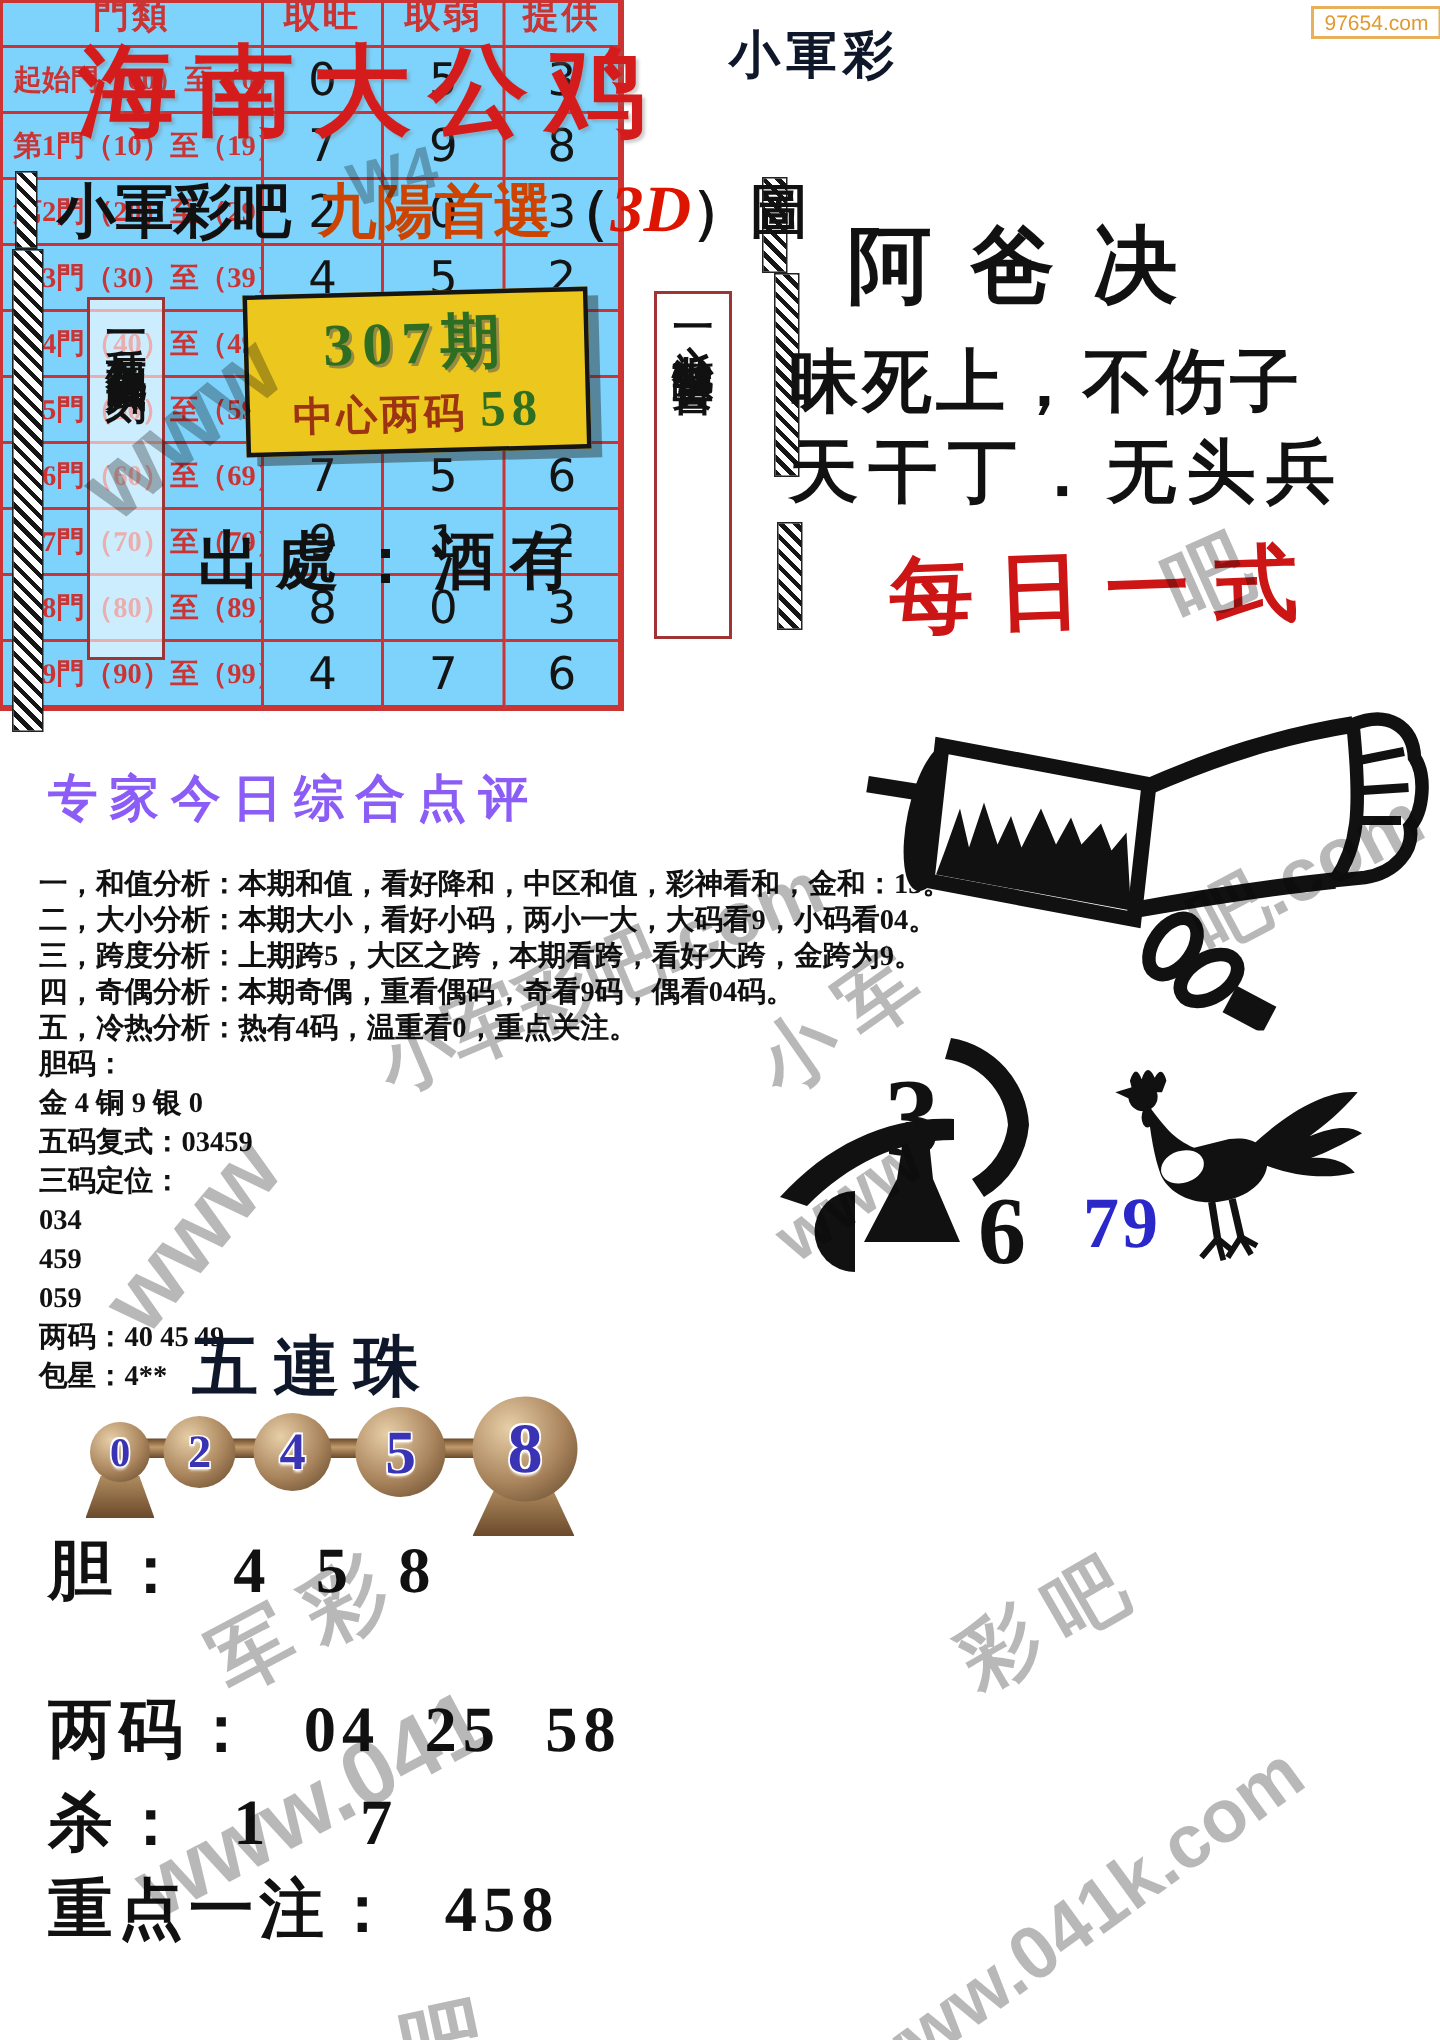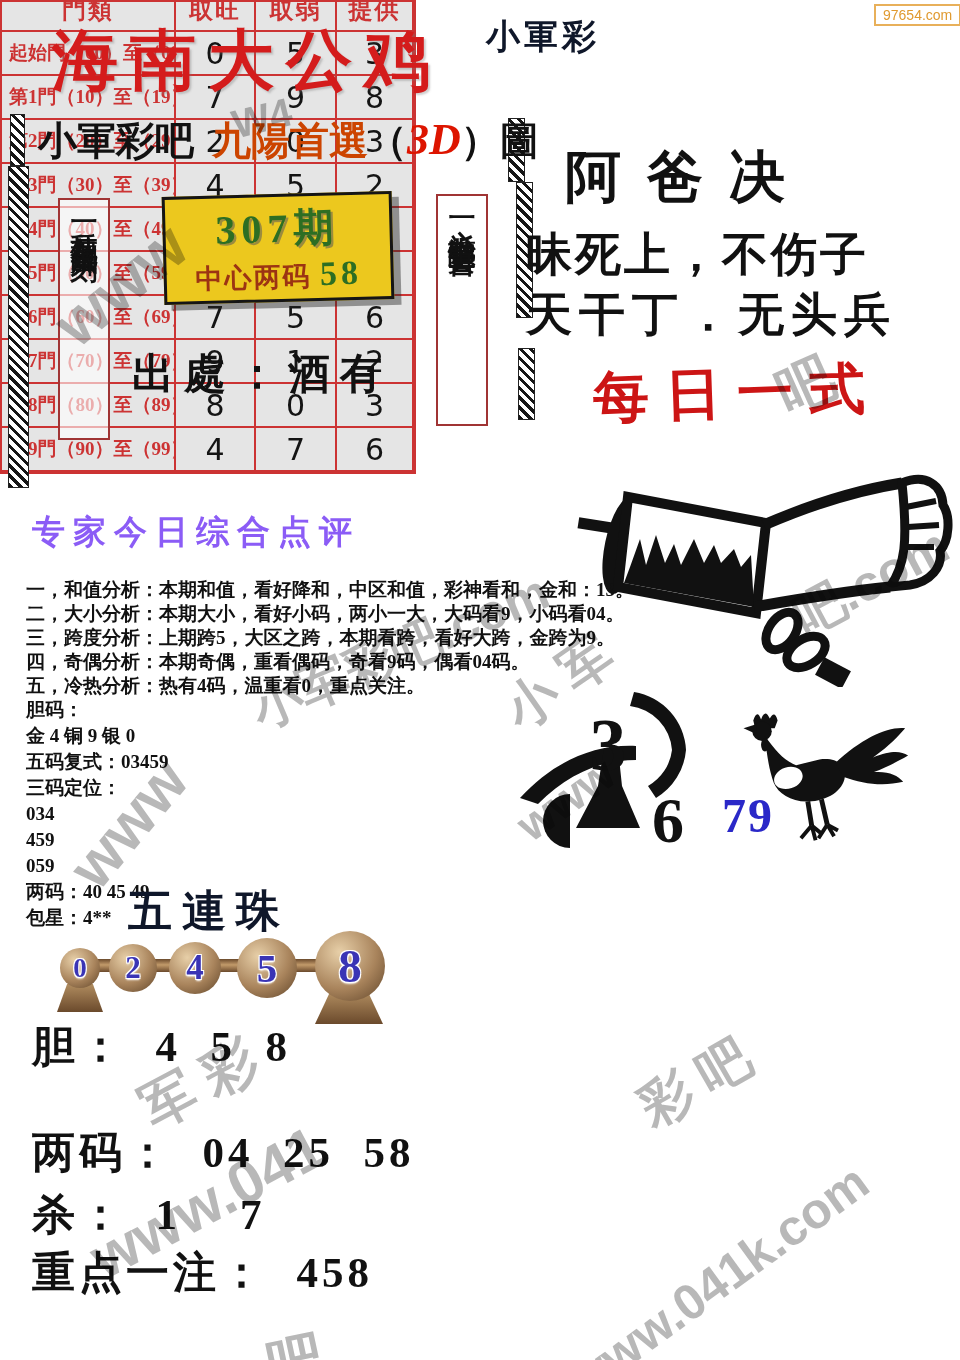--- a/index.html
+++ b/index.html
@@ -96,21 +96,21 @@
   #stand-r{left:315px;top:992px;width:68px;height:32px;}
 
   
   .pick{position:absolute;left:32px;font-size:43px;font-weight:900;letter-spacing:4px;
         white-space:pre;z-index:10;}
   #pick1{top:1018px;font-family:Liberation Serif, serif;} #pick2{top:1124px;} #pick3{top:1186px;} #pick4{top:1244px;}
 
   
   #gate-table{left:493px;top:886px;width:412px;z-index:20;display:grid;
               grid-template-columns:174px 80px 81px 77px;grid-template-rows:30px repeat(10,44px);
-              border:2px solid #cc3333;background:#e5e5e5;}
+              border:2px solid #cc3333;background:#7dd3fc;}
   #gate-table > div{border-right:2px solid #cc3333;border-bottom:2px solid #cc3333;
                     display:flex;align-items:center;justify-content:center;overflow:hidden;}
   .gt-head{color:#cc3333;font-weight:900;font-size:24px;letter-spacing:2px;}
   .gt-head span{display:inline-block;margin-top:-13px;}
   .gt-label{color:#cc3333;font-weight:bold;font-size:19px;justify-content:flex-start !important;
             padding-left:7px;white-space:nowrap;}
   .gt-val{font-family:"DejaVu Sans","Liberation Sans",sans-serif;font-size:30px;color:#141414;}
   #white-blob{left:698px;top:1106px;width:78px;height:92px;background:#fff;border-radius:45%;z-index:25;}
 </style>
 </head>

